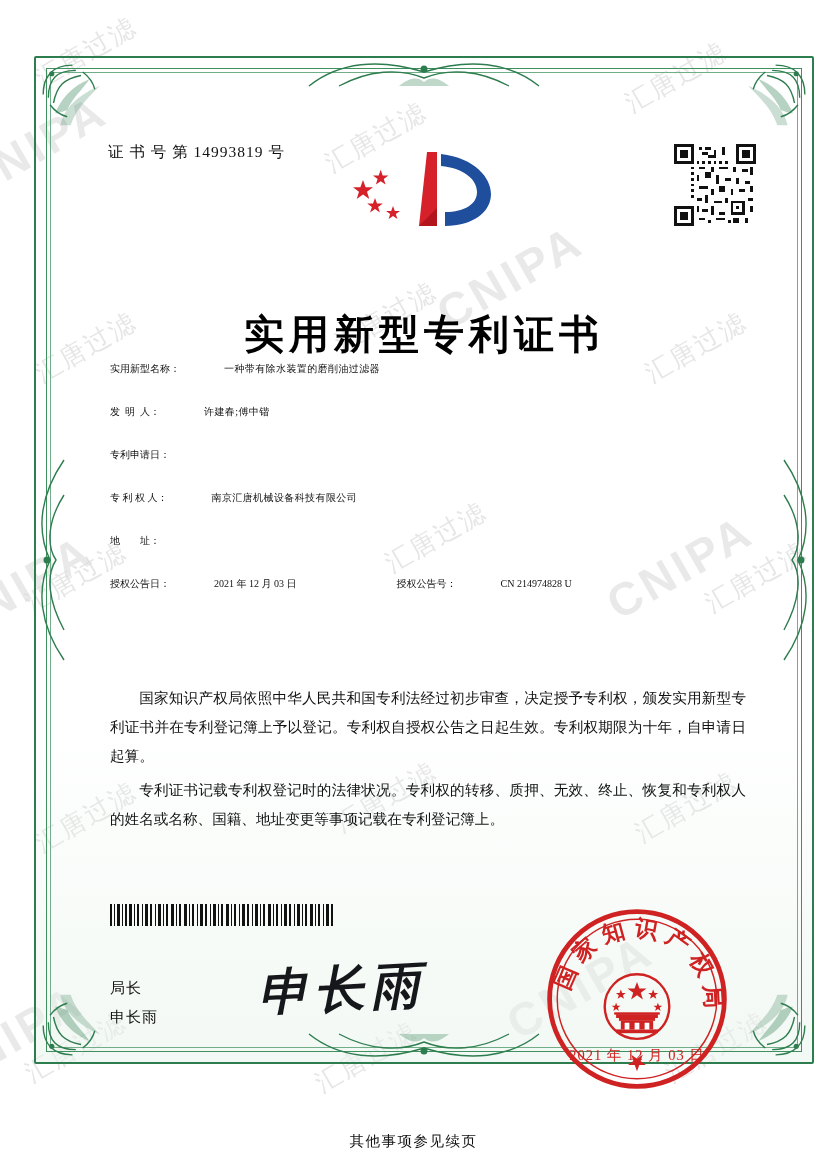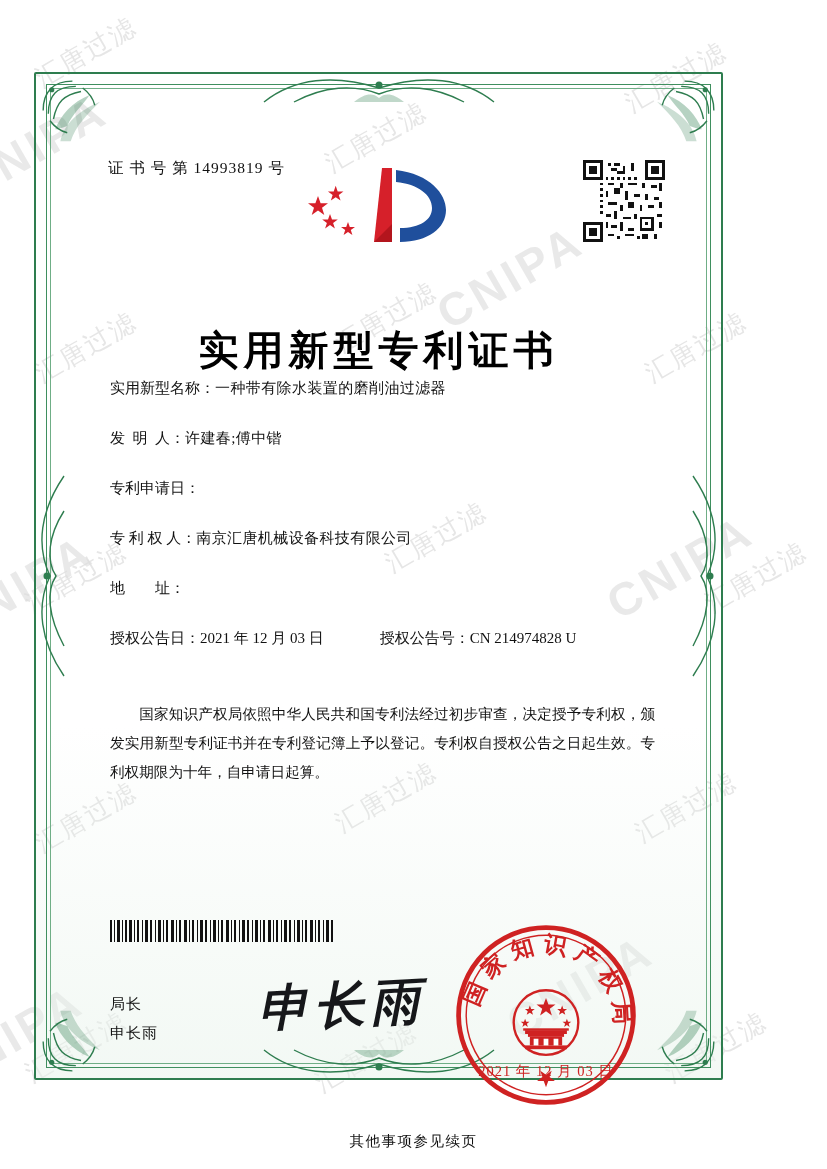--- a/index.html
+++ b/index.html
@@ -41,25 +41,24 @@
     letter-spacing: 4px;
     transform: rotate(-30deg);
     color: #e2e2e2;
     font-weight: bold;
   }
 
   
   .cert {
     position: absolute;
     left: 34px;
-    top: 72px;
-    width: 672px;
+    top: 56px;
+    width: 780px;
     height: 1008px;
     z-index: 3;
-    padding-left: 17px;
   }
   .frame-outer {
     position: absolute;
     inset: 0;
     border: 2px solid #2e7d4f;
     border-radius: 2px;
     background: linear-gradient(180deg, rgba(255,255,255,0) 65%, rgba(232,243,235,.55) 100%);
   }
   .frame-inner {
     position: absolute;
@@ -160,24 +159,25 @@
 
   .fields {
     position: absolute;
     left: 42px;
     right: 30px;
     top: 278px;
   }
   .field {
     display: flex;
     align-items: baseline;
-    font-size: 15px;
+    font-size: 10px;
     color: #111;
     margin-bottom: 29px;
     line-height: 1.4;
+    gap: 44px;
   }
   .field .lbl {
     flex: 0 0 auto;
     letter-spacing: 0px;
     white-space: pre;
   }
   .field .val {
     flex: 1 1 auto;
     letter-spacing: .4px;
   }
@@ -519,20 +519,21 @@
       <div class="field">
         <span class="lbl">授权公告日：</span>
         <span>2021 年 12 月 03 日</span>
         <span class="lbl2">授权公告号：</span>
         <span>CN 214974828 U</span>
       </div>
     </div>
 
     <div class="paras">
       <p class="para">国家知识产权局依照中华人民共和国专利法经过初步审查，决定授予专利权，颁发实用新型专利证书并在专利登记簿上予以登记。专利权自授权公告之日起生效。专利权期限为十年，自申请日起算。</p>
+      <p class="para">专利证书记载专利权登记时的法律状况。专利权的转移、质押、无效、终止、恢复和专利权人的姓名或名称、国籍、地址变更等事项记载在专利登记簿上。</p>
     </div>
 
     <div class="barcode">
       <svg viewBox="0 0 240 22" shape-rendering="crispEdges">
         <g fill="#111">
           <rect x="0" y="0" width="2" height="22"></rect>
             <rect x="4" y="0" width="1" height="22"></rect>
           <rect x="7" y="0" width="3" height="22"></rect>
             <rect x="12" y="0" width="1" height="22"></rect>
           <rect x="15" y="0" width="2" height="22"></rect>

